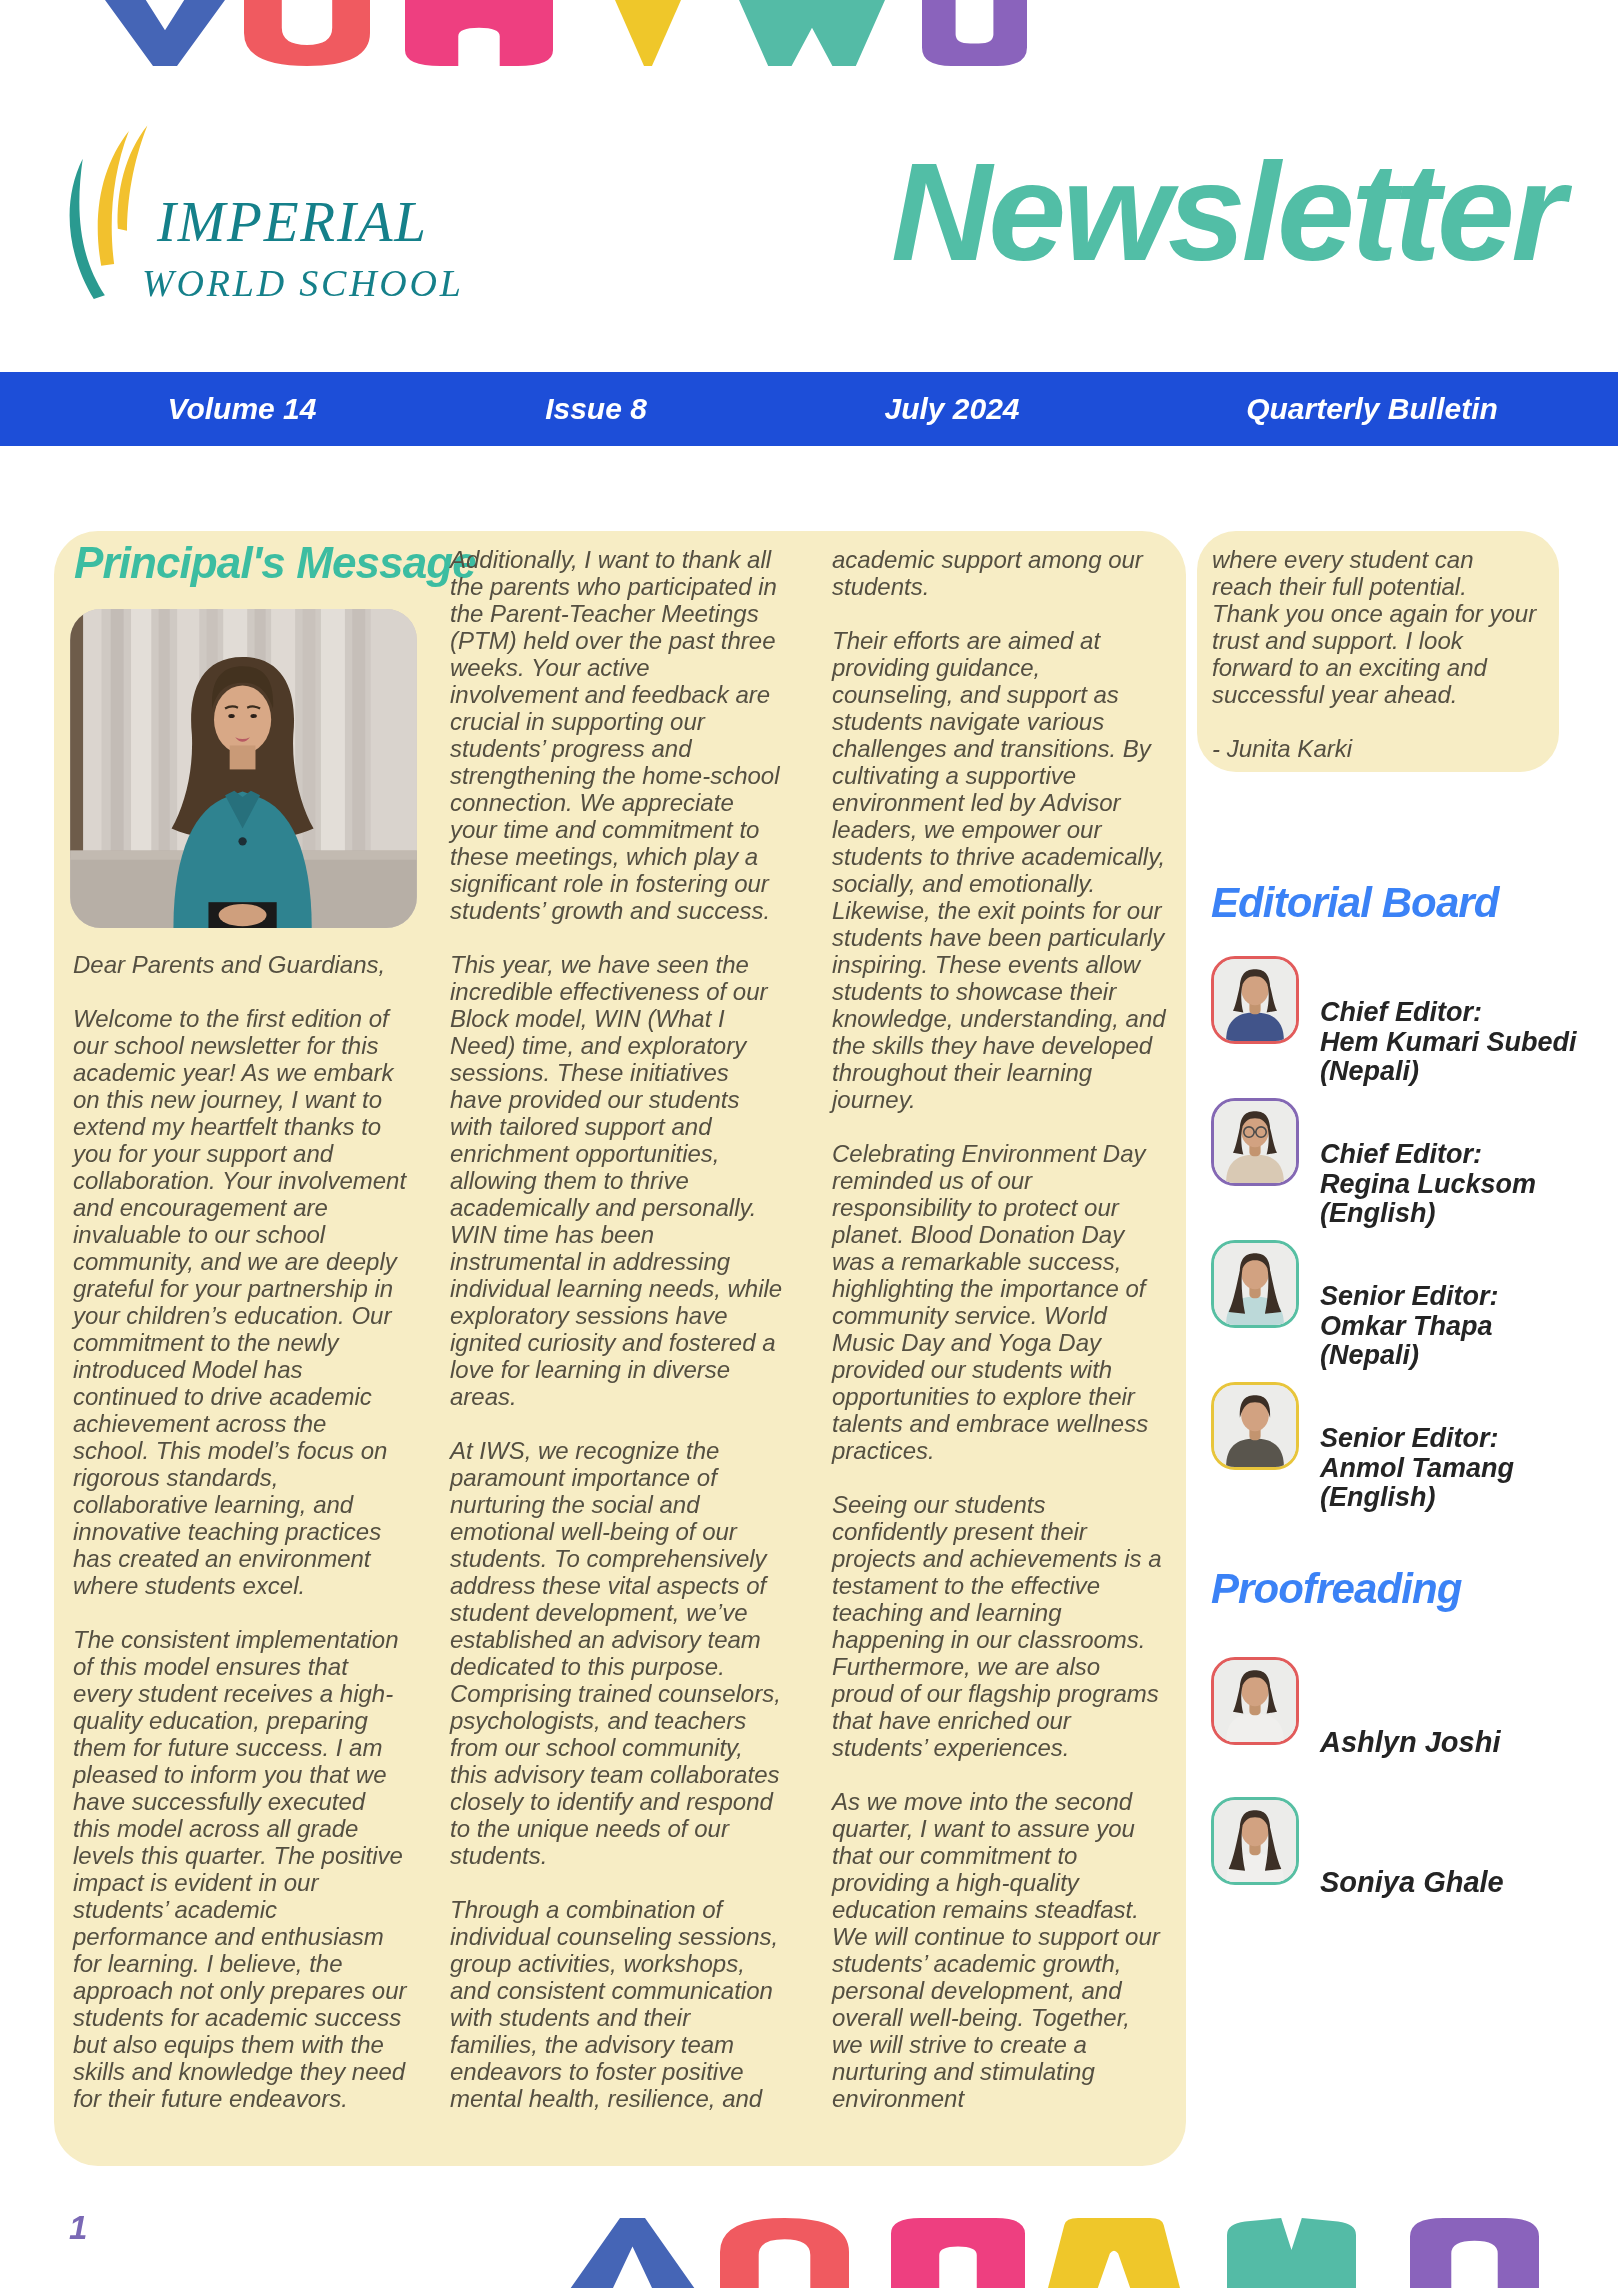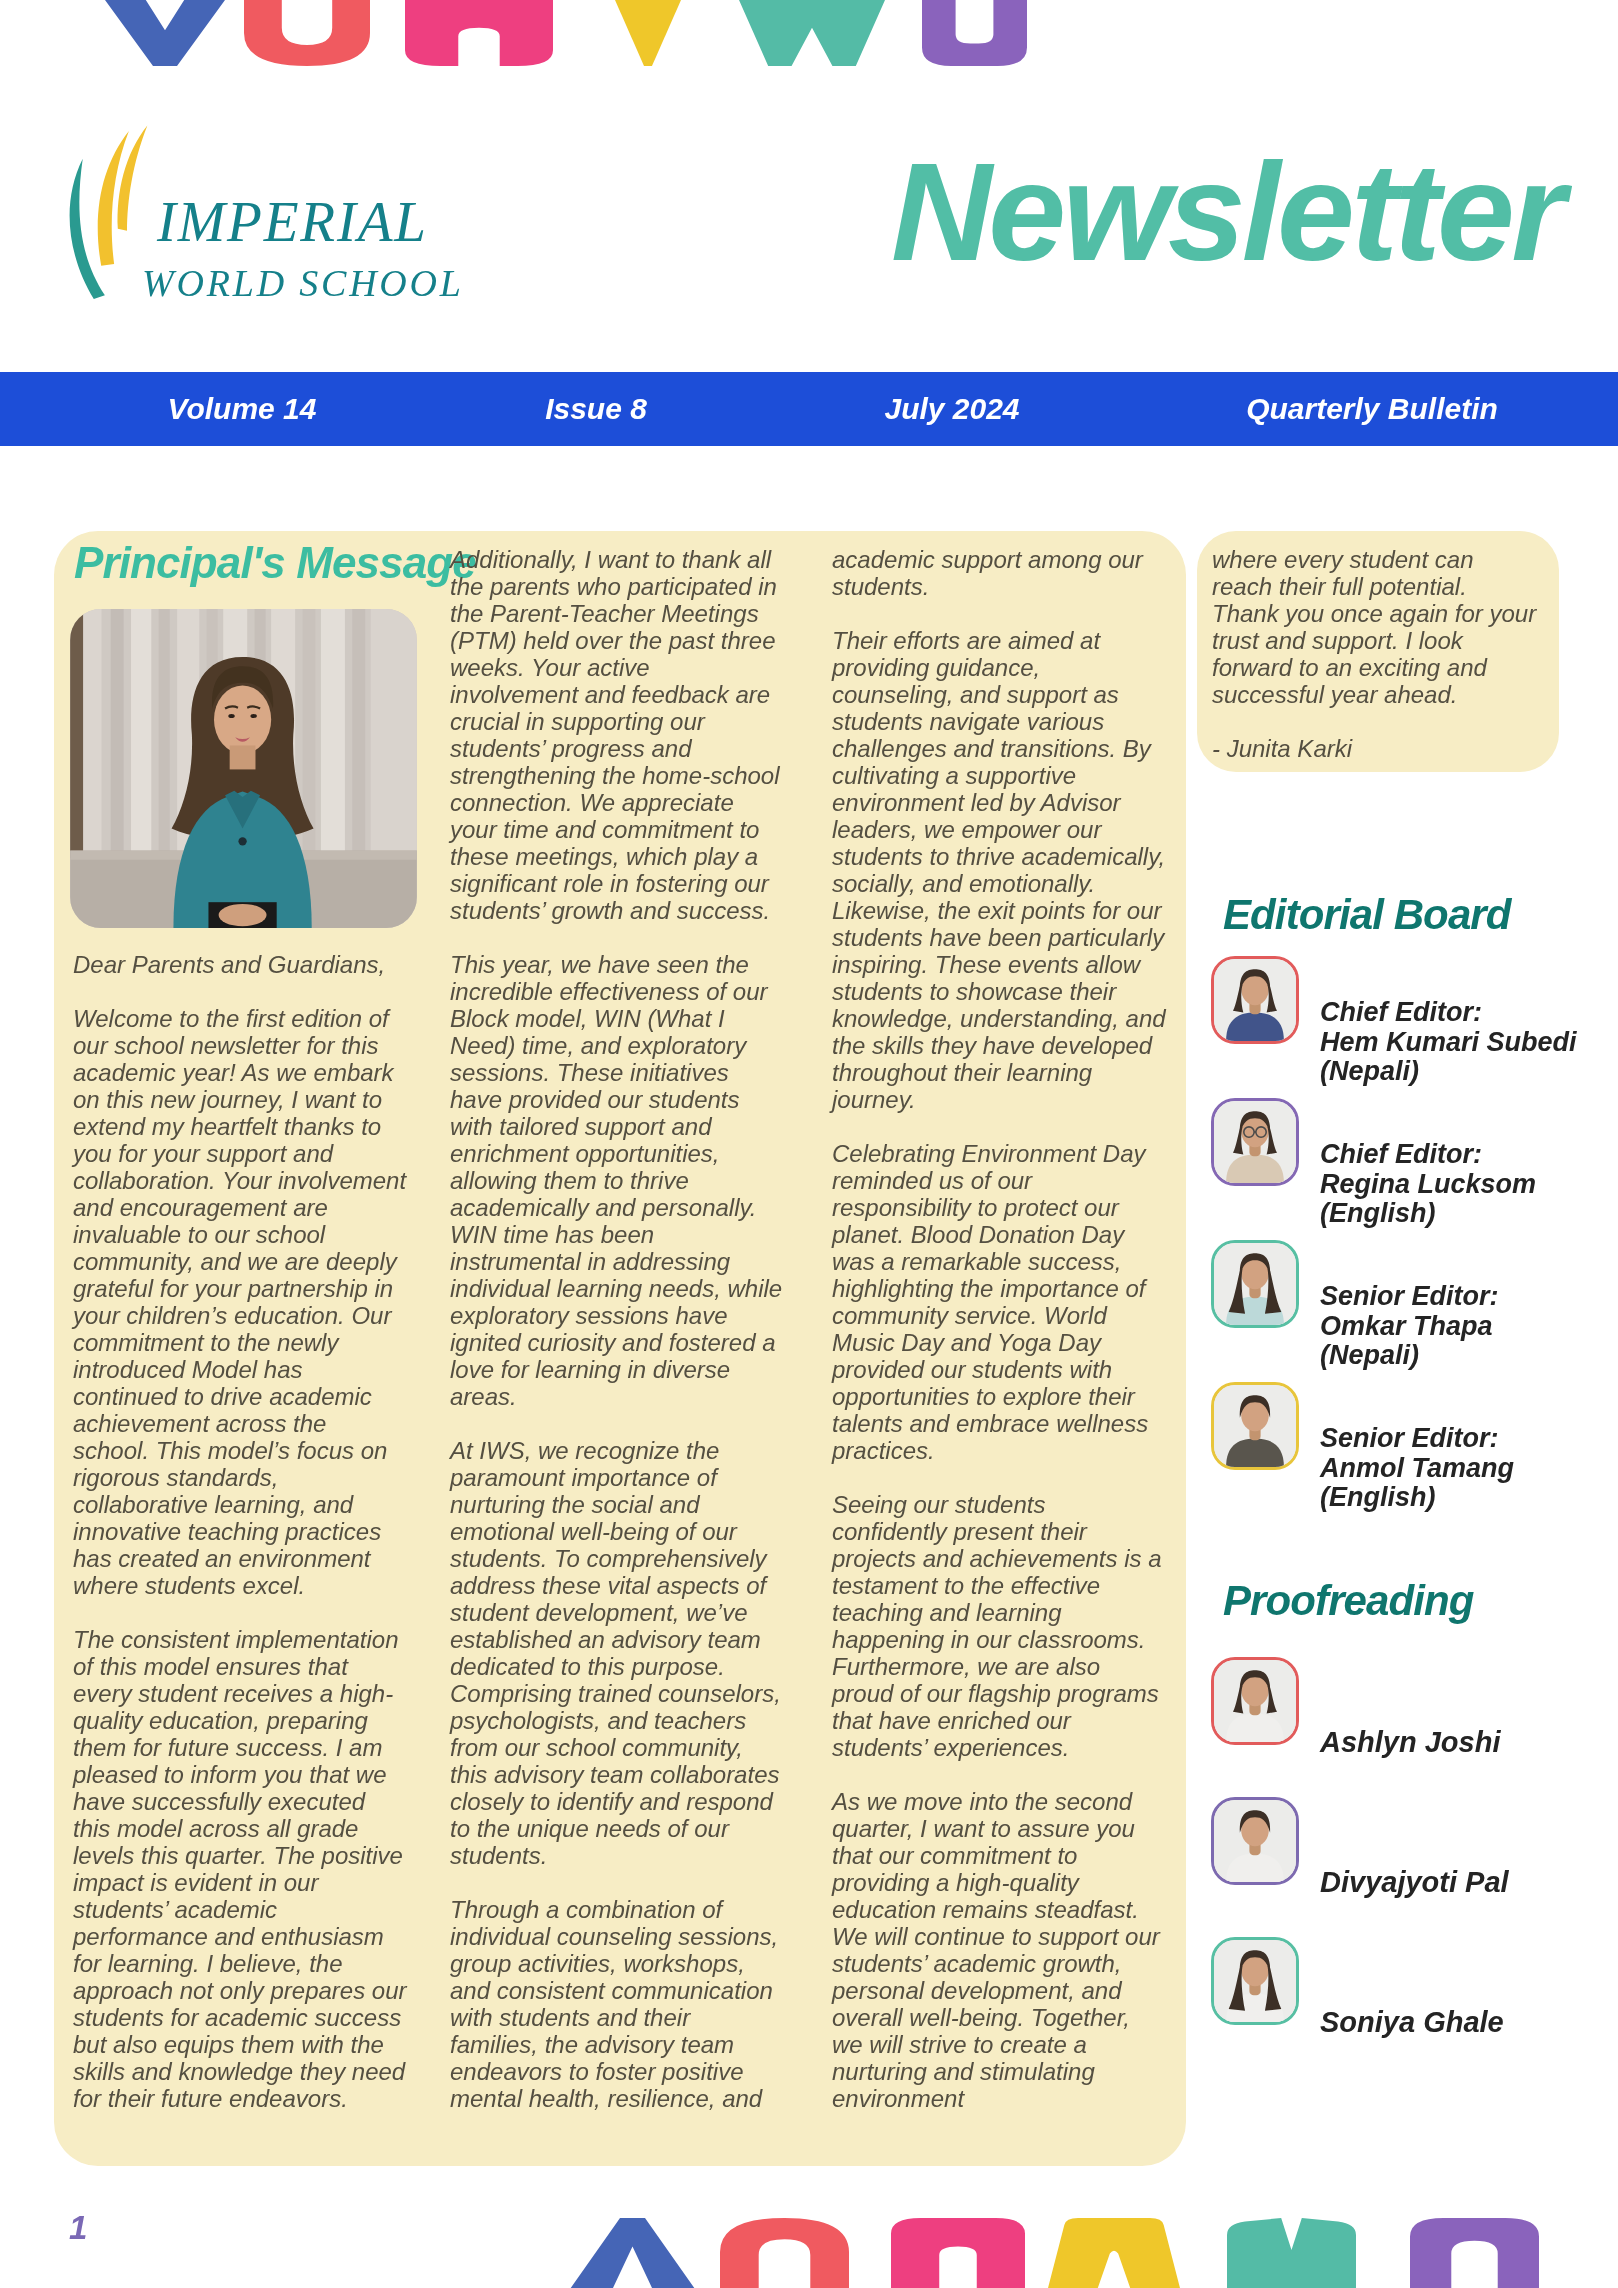--- a/index.html
+++ b/index.html
@@ -33,21 +33,21 @@
          overflow:hidden;}
   
   .col{position:absolute;width:334px;font-size:24px;line-height:27px;color:#544f41;}
   #col1{left:73px;top:951px;}
   #col2{left:450px;top:546px;}
   #col3{left:832px;top:546px;}
   #col4{left:1212px;top:546px;width:325px;}
   .col p{margin:0 0 27px 0;}
   .col p:last-child{margin-bottom:0;}
   
-  .sb-heading{position:absolute;margin:12px;font-size:42px;font-weight:bold;color:#0f766e;
+  .sb-heading{position:absolute;margin:0;font-size:42px;font-weight:bold;color:#3b82f6;
               letter-spacing:-0.9px;}
   #eb-heading{left:1211px;top:879px;}
   #pf-heading{left:1211px;top:1565px;}
   .members{position:absolute;left:1211px;width:397px;}
   #eb-members{top:956px;}
   #pf-members{top:1657px;}
   .member{position:relative;height:88px;margin-bottom:54px;}
   #pf-members .member{margin-bottom:52px;}
   .avatar{position:absolute;left:0;top:0;width:88px;height:88px;border-radius:24px;
           border:3.2px solid #999;overflow:hidden;background:#ececea;box-sizing:border-box;}
@@ -255,34 +255,20 @@
             <path d="M30,38 C29,16 38,12 47.5,12 C57,12 66,16 65,38 C61,23 55,20 47.5,20 C40,20 34,23 30,38 Z" fill="#3c2f26"></path>
             <path d="M31,28 C27,42 26,52 22,60 L34,62 C31,50 31,38 33,30 Z" fill="#3c2f26"></path>
             <path d="M64,28 C68,42 69,52 73,60 L61,62 C64,50 64,38 62,30 Z" fill="#3c2f26"></path>
           </svg>
         </div>
         <div class="m-label">
           <div class="pf-name">Ashlyn Joshi</div>
         </div>
       </div>
       <div class="member">
-        <div class="avatar" style="border-color: rgb(125, 106, 176);">
-          <svg viewBox="0 0 95 95">
-            <rect width="95" height="95" fill="#ececea"></rect>
-            <path d="M14,95 C14,72 26,62 47.5,62 C69,62 81,72 81,95 Z" fill="#f0efed"></path>
-            <rect x="41" y="46" width="13" height="18" rx="5" fill="#c3946f"></rect>
-            <ellipse cx="47.5" cy="35" rx="16" ry="18.5" fill="#d2a281"></ellipse>
-            <path d="M30,38 C29,16 38,12 47.5,12 C57,12 66,16 65,38 C61,23 55,20 47.5,20 C40,20 34,23 30,38 Z" fill="#3c2f26"></path>
-          </svg>
-        </div>
-        <div class="m-label">
-          <div class="pf-name">Divyajyoti Pal</div>
-        </div>
-      </div>
-      <div class="member">
         <div class="avatar" style="border-color: rgb(87, 191, 163);">
           <svg viewBox="0 0 95 95">
             <rect width="95" height="95" fill="#ececea"></rect>
             <path d="M14,95 C14,72 26,62 47.5,62 C69,62 81,72 81,95 Z" fill="#f0efed"></path>
             <rect x="41" y="46" width="13" height="18" rx="5" fill="#c3946f"></rect>
             <ellipse cx="47.5" cy="35" rx="16" ry="18.5" fill="#d2a281"></ellipse>
             <path d="M30,38 C29,16 38,12 47.5,12 C57,12 66,16 65,38 C61,23 55,20 47.5,20 C40,20 34,23 30,38 Z" fill="#3c2f26"></path>
             <path d="M31,28 C26,48 24,64 17,80 L36,82 C32,62 31,42 33,30 Z" fill="#3c2f26"></path>
             <path d="M64,28 C69,48 71,64 78,80 L59,82 C63,62 64,42 62,30 Z" fill="#3c2f26"></path>
           </svg>

